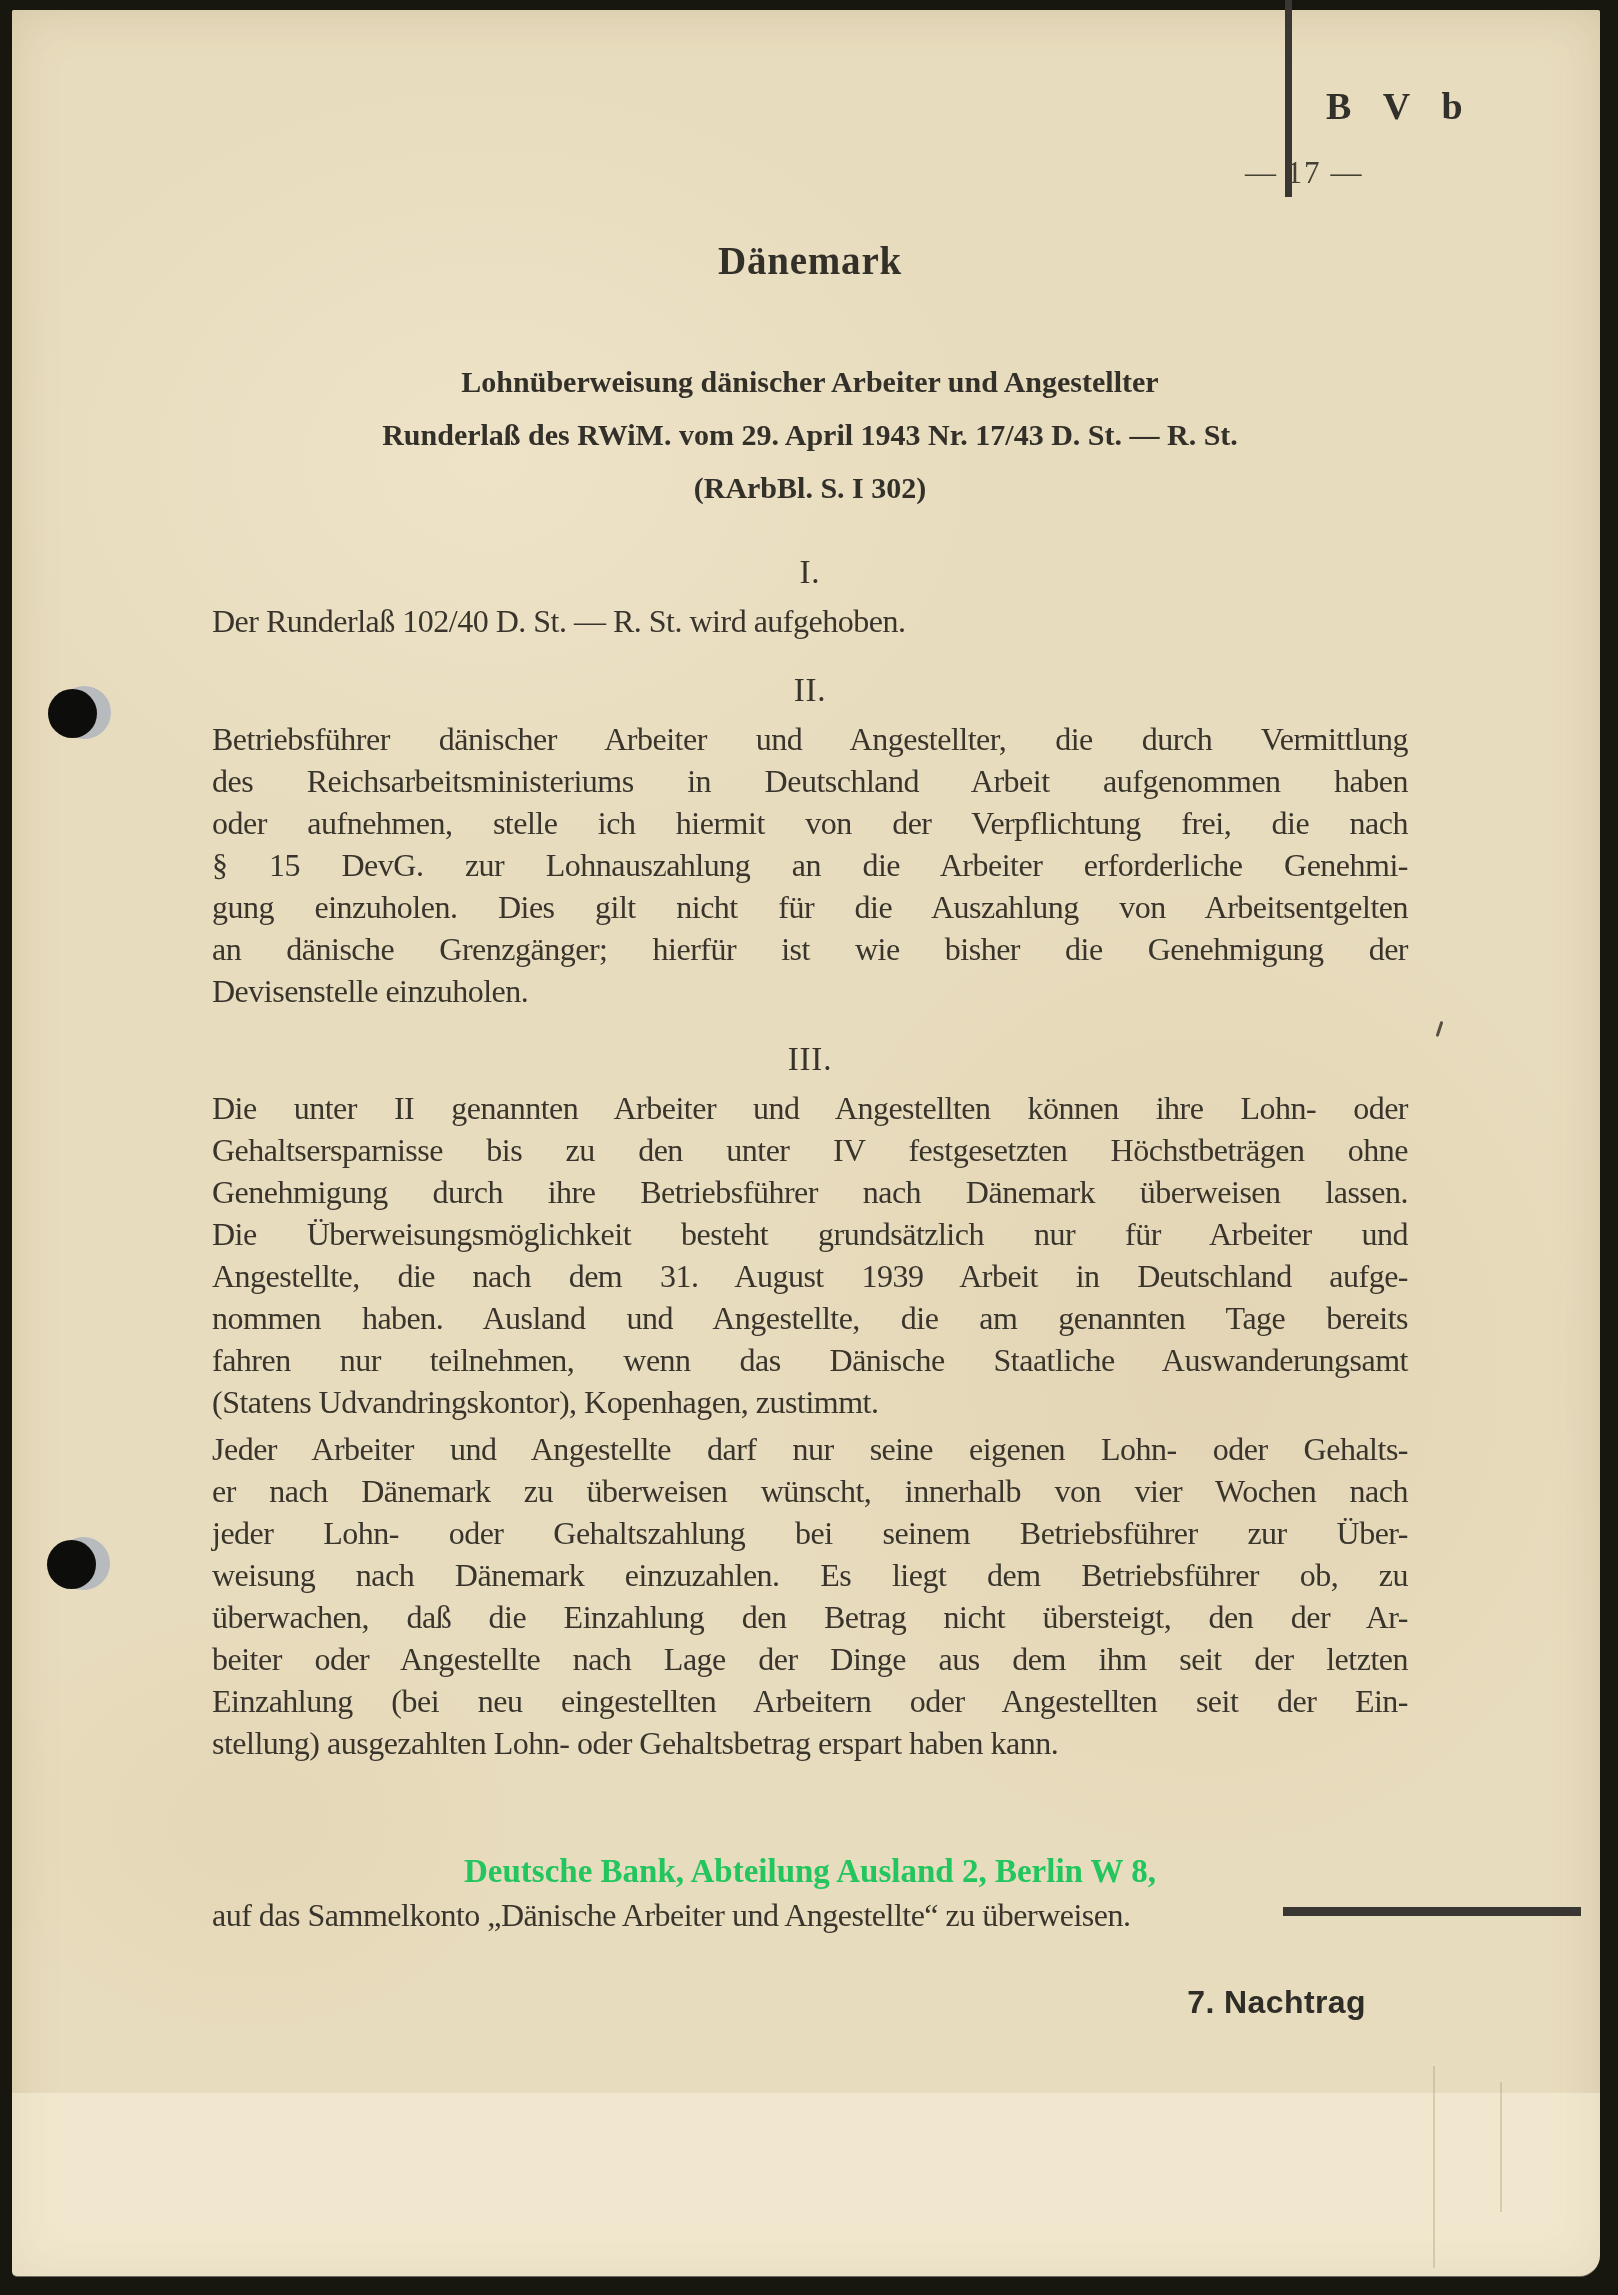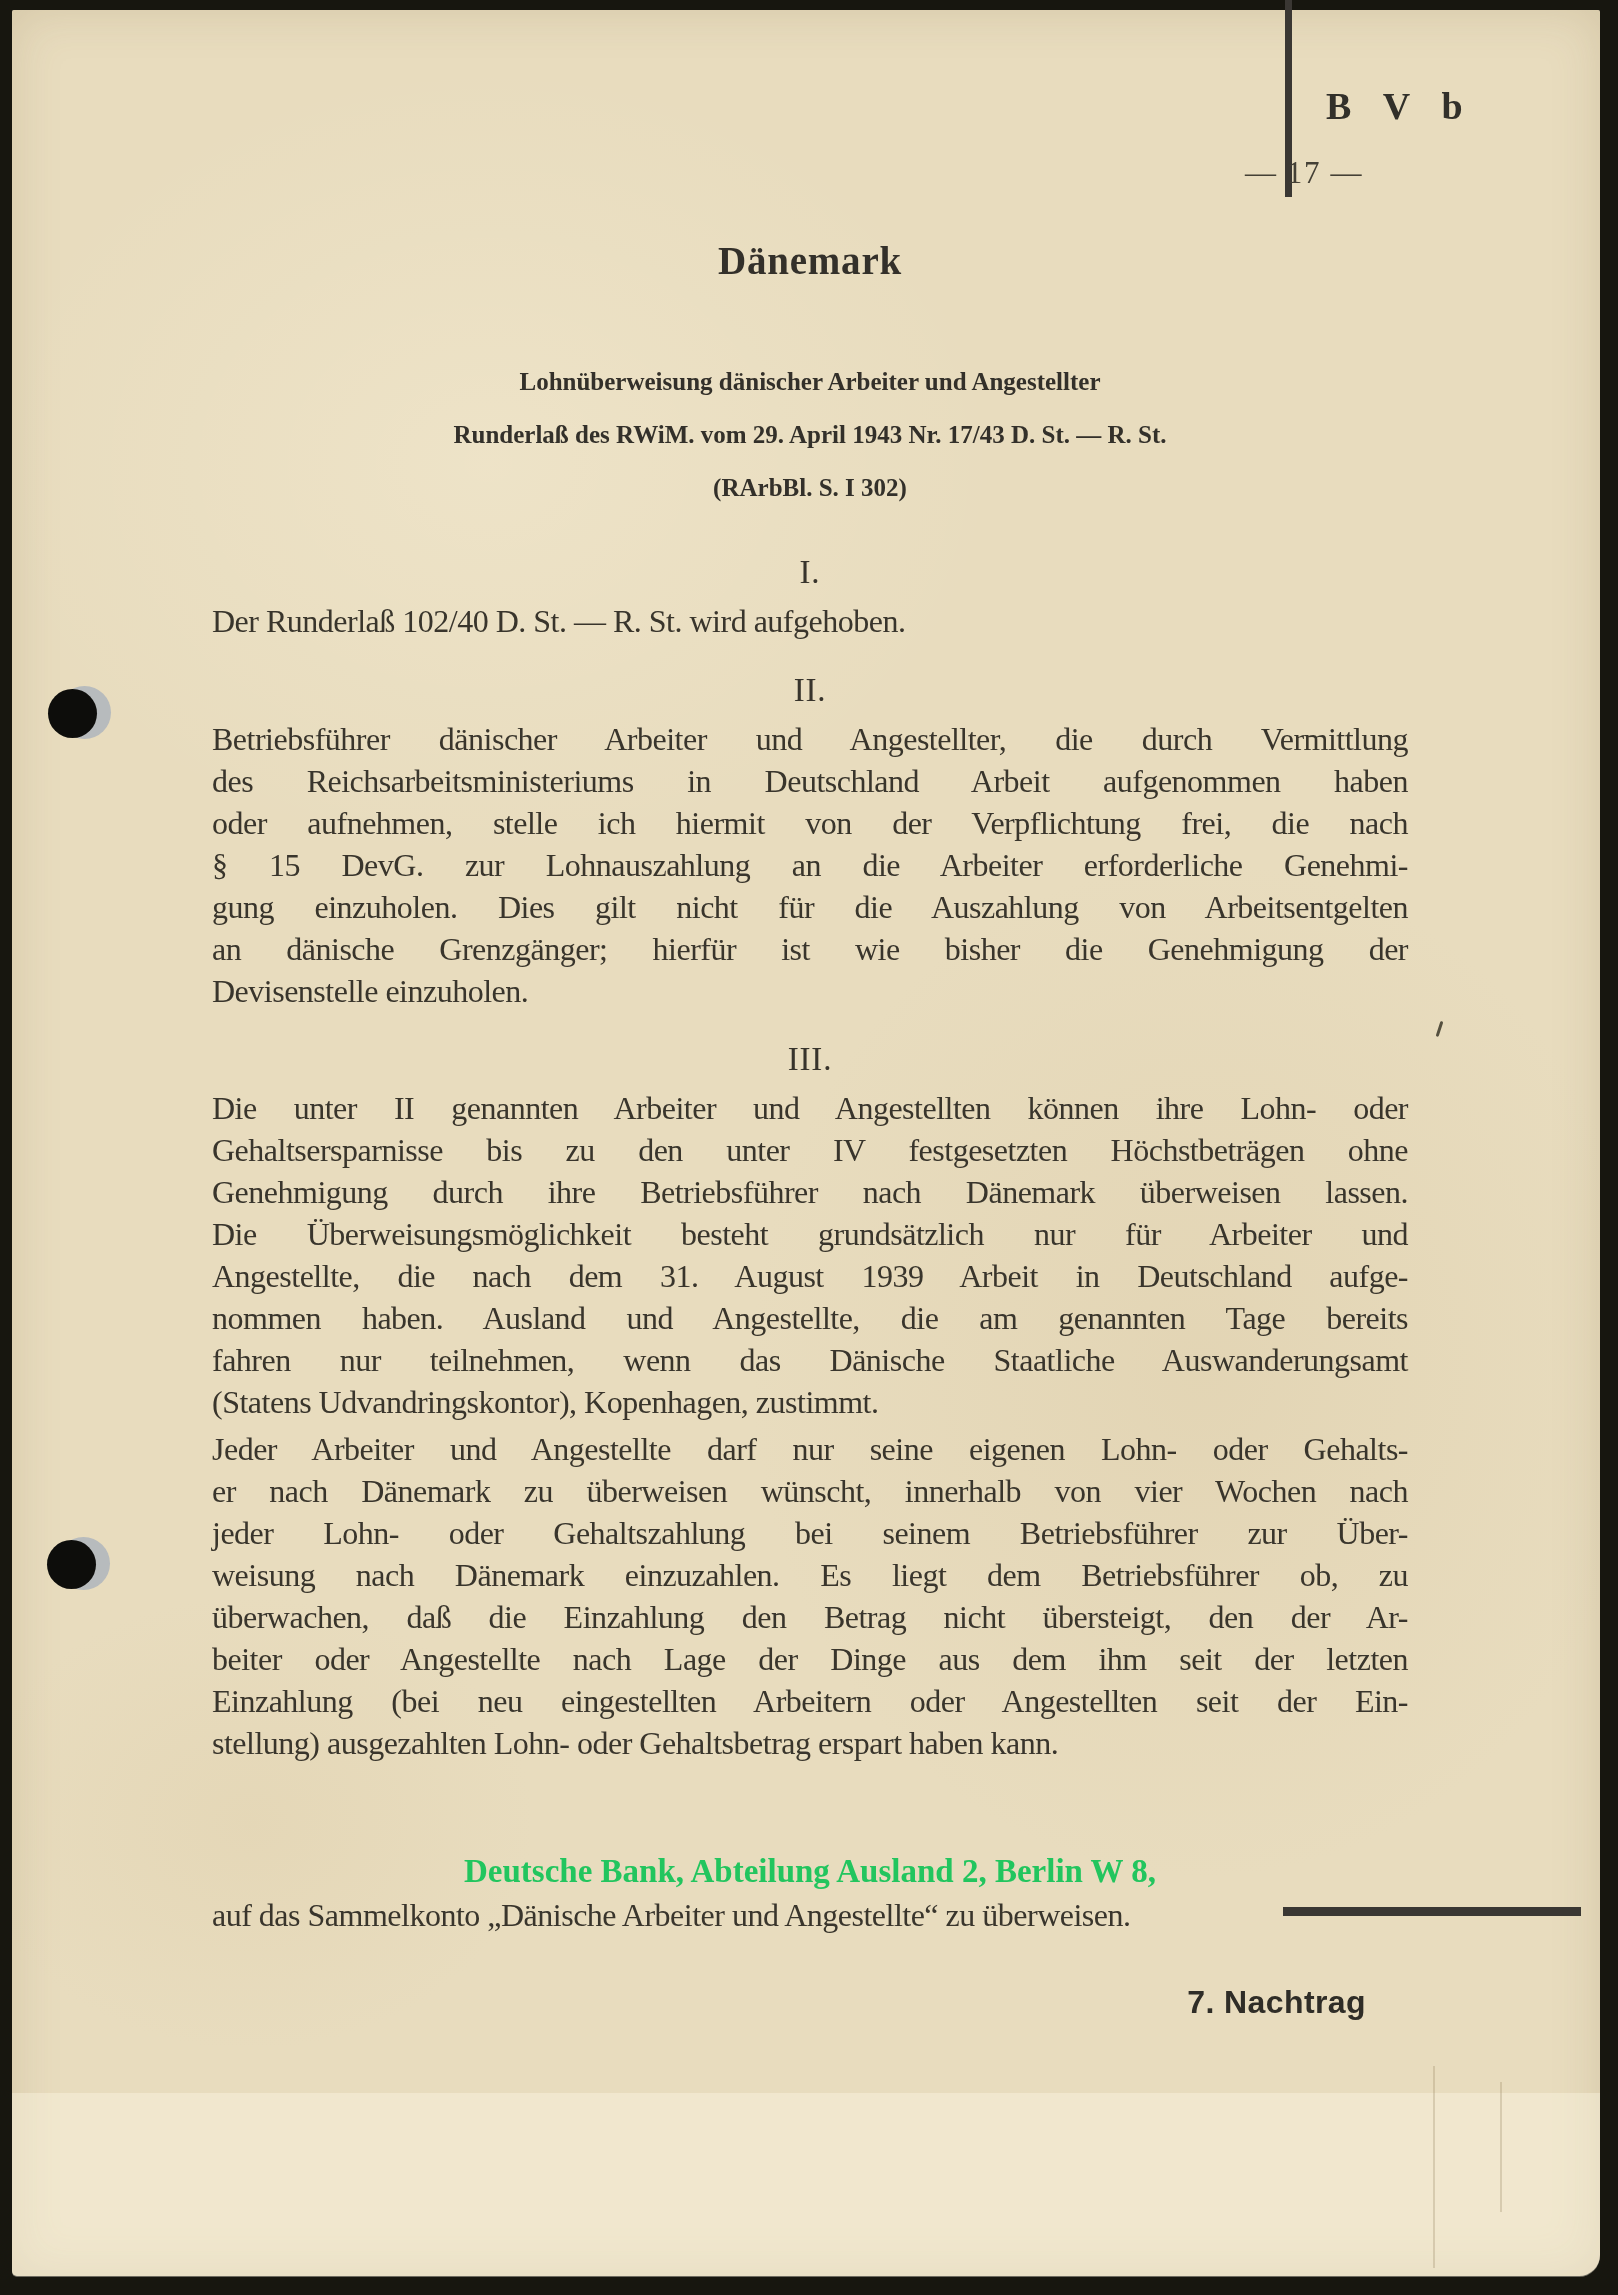--- a/index.html
+++ b/index.html
@@ -39,21 +39,21 @@
   .pagenum{
     position:absolute;left:212px;top:155px;width:1151px;
     text-align:right;font-size:31px;color:#444036;letter-spacing:1.6px;
   }
   .doc-title{
     position:absolute;left:212px;top:238px;width:1196px;
     text-align:center;font-size:39px;font-weight:bold;color:#33302a;letter-spacing:0.8px;
   }
   .subtitle{
     position:absolute;left:212px;top:355px;width:1196px;
-    text-align:center;font-size:25px;font-weight:bold;color:#33302a;line-height:53px;
+    text-align:center;font-size:30px;font-weight:bold;color:#33302a;line-height:53px;
   }
   .section{position:absolute;left:212px;width:1196px;}
   .sec-heading{
     text-align:center;font-size:33px;color:#38342c;letter-spacing:0.8px;
     margin:0 0 9px 0;
   }
   .para{margin:0 0 4.9px 0;}
   .line{
     font-size:32px;line-height:42px;letter-spacing:-0.5px;
     color:#39352c;white-space:nowrap;

